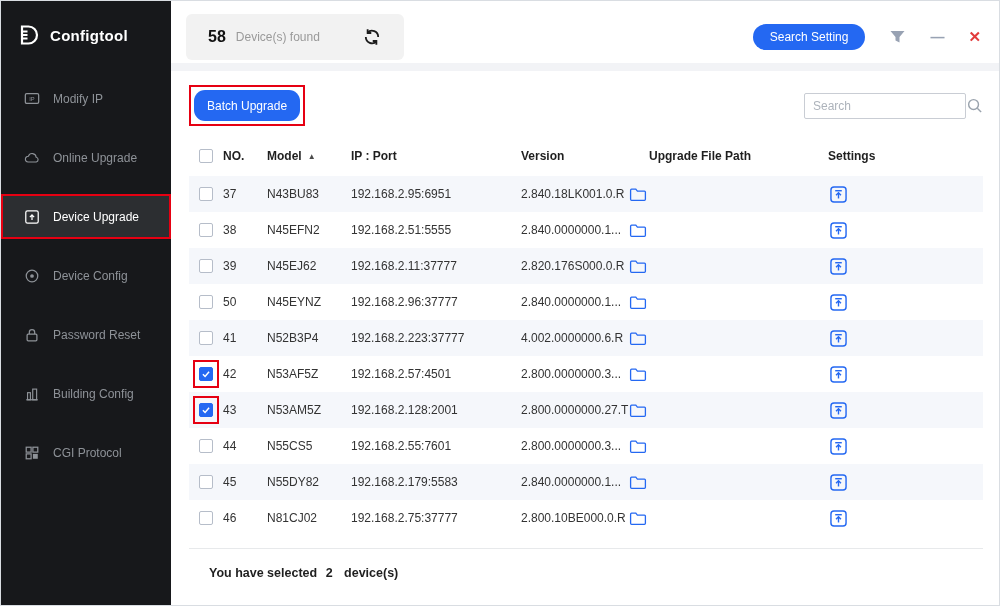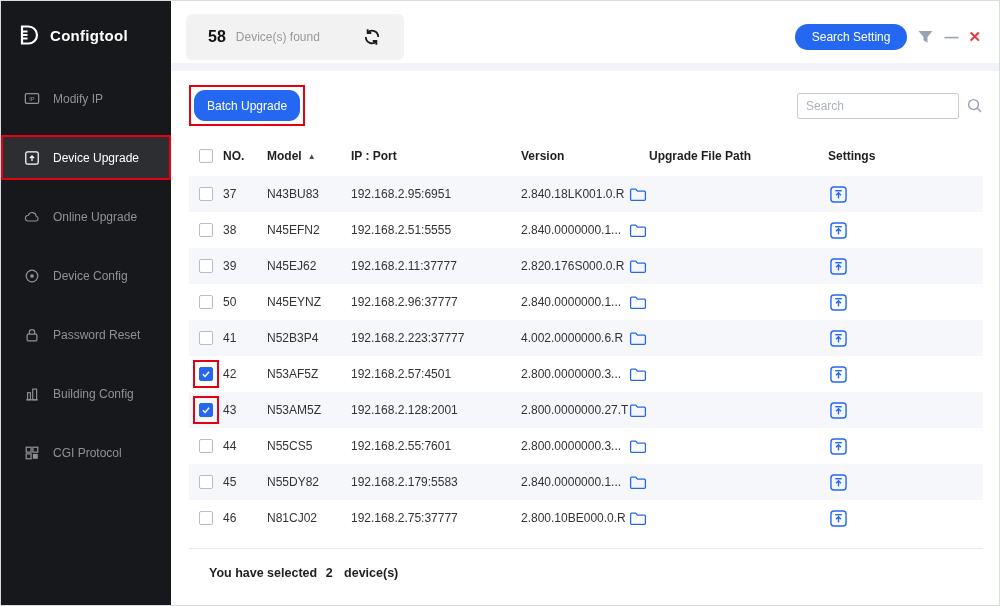--- a/index.html
+++ b/index.html
@@ -25,34 +25,34 @@
   .main { flex:1; display:flex; flex-direction:column; min-width:0; background:#fff; }
 
   .topbar { height:70px; background:#fff; border-bottom:8px solid #f2f3f6;
             display:flex; align-items:center; justify-content:space-between; padding:9px 18px 0 15px; }
   .count-box { background:#f2f2f2; border-radius:6px; height:46px; display:flex; align-items:center;
                padding:0 22px; gap:10px; }
   .count { font-size:16px; font-weight:bold; color:#111; }
   .count-label { font-size:12px; color:#9a9a9a; }
   .refresh { margin-left:32px; display:inline-flex; cursor:pointer; }
   .refresh svg { width:20px; height:20px; }
-  .win-controls { display:flex; align-items:center; gap:10px; }
+  .win-controls { display:flex; align-items:center; gap:24px; }
   .btn-primary { background:#2468f2; color:#fff; border:none; font-size:12px;
                  font-family:inherit; cursor:pointer; }
   .search-setting { height:26px; padding:0 17px; border-radius:13px; }
   .icon-filter { display:inline-flex; cursor:pointer; }
   .icon-filter svg { width:17px; height:14px; }
   .minimize { color:#98a2b3; font-weight:bold; font-size:14px; cursor:pointer; line-height:1; }
   .close { color:#e23b3b; font-weight:bold; font-size:15px; cursor:pointer; line-height:1; }
 
   .content { flex:1; display:flex; flex-direction:column; padding:14px 16px 0 18px; background:#fff; }
   .toolbar { display:flex; align-items:center; justify-content:space-between; margin-bottom:10px; }
   .annotate { display:inline-block; border:2px solid #e60012; padding:3px; }
   .batch-btn { height:31px; padding:0 13px; border-radius:11px; }
-  .search-wrap { display:flex; align-items:center; gap:7px; }
+  .search-wrap { display:flex; align-items:center; }
   .search-input { width:162px; height:26px; border:1px solid #c9cdd4; border-radius:2px;
                   padding:0 8px; font-size:12px; font-family:inherit; color:#333; outline:none; }
   .search-input::placeholder { color:#adb3bb; }
   .search-icon { display:inline-flex; cursor:pointer; }
   .search-icon svg { width:17px; height:17px; }
 
   table { width:100%; border-collapse:collapse; table-layout:fixed; }
   th { font-size:12px; color:#1f1f1f; text-align:left; height:40px; font-weight:bold; }
   td { font-size:12px; color:#333; height:36px; }
   tr.alt td { background:#f5f7fb; }
@@ -95,36 +95,36 @@
     <nav class="menu" id="menu">
         <div class="menu-item">
           <span class="mi-icon">
             <svg viewBox="0 0 18 18">
               <rect x="1.5" y="3" width="15" height="11" rx="1.5" fill="none" stroke="currentColor" stroke-width="1.4"></rect>
               <text x="9" y="10.8" text-anchor="middle" font-size="6.5" fill="currentColor">IP</text>
             </svg>
           </span>
           <span class="mi-label">Modify IP</span>
         </div>
+        <div class="menu-item">
+          <span class="mi-icon">
+            <svg viewBox="0 0 20 16">
+              <path d="M5.2 13a3.6 3.6 0 0 1 .3-7.2A5 5 0 0 1 15.2 7a3.1 3.1 0 0 1 .2 6z" fill="none" stroke="currentColor" stroke-width="1.4"></path>
+            </svg>
+          </span>
+          <span class="mi-label">Online Upgrade</span>
+        </div>
         <div class="menu-item active">
           <span class="mi-icon">
             <svg viewBox="0 0 18 18">
               <rect x="2" y="2" width="14" height="14" rx="2" fill="none" stroke="currentColor" stroke-width="1.4"></rect>
               <path d="M9 12.5V6.8M6.6 9.2 9 6.6l2.4 2.6" fill="none" stroke="currentColor" stroke-width="1.4"></path>
             </svg>
           </span>
           <span class="mi-label">Device Upgrade</span>
-        </div>
-        <div class="menu-item">
-          <span class="mi-icon">
-            <svg viewBox="0 0 20 16">
-              <path d="M5.2 13a3.6 3.6 0 0 1 .3-7.2A5 5 0 0 1 15.2 7a3.1 3.1 0 0 1 .2 6z" fill="none" stroke="currentColor" stroke-width="1.4"></path>
-            </svg>
-          </span>
-          <span class="mi-label">Online Upgrade</span>
         </div>
         <div class="menu-item">
           <span class="mi-icon">
             <svg viewBox="0 0 18 18">
               <circle cx="9" cy="9" r="6.5" fill="none" stroke="currentColor" stroke-width="1.4"></circle>
               <circle cx="9" cy="9" r="2.1" fill="currentColor"></circle>
             </svg>
           </span>
           <span class="mi-label">Device Config</span>
         </div>

